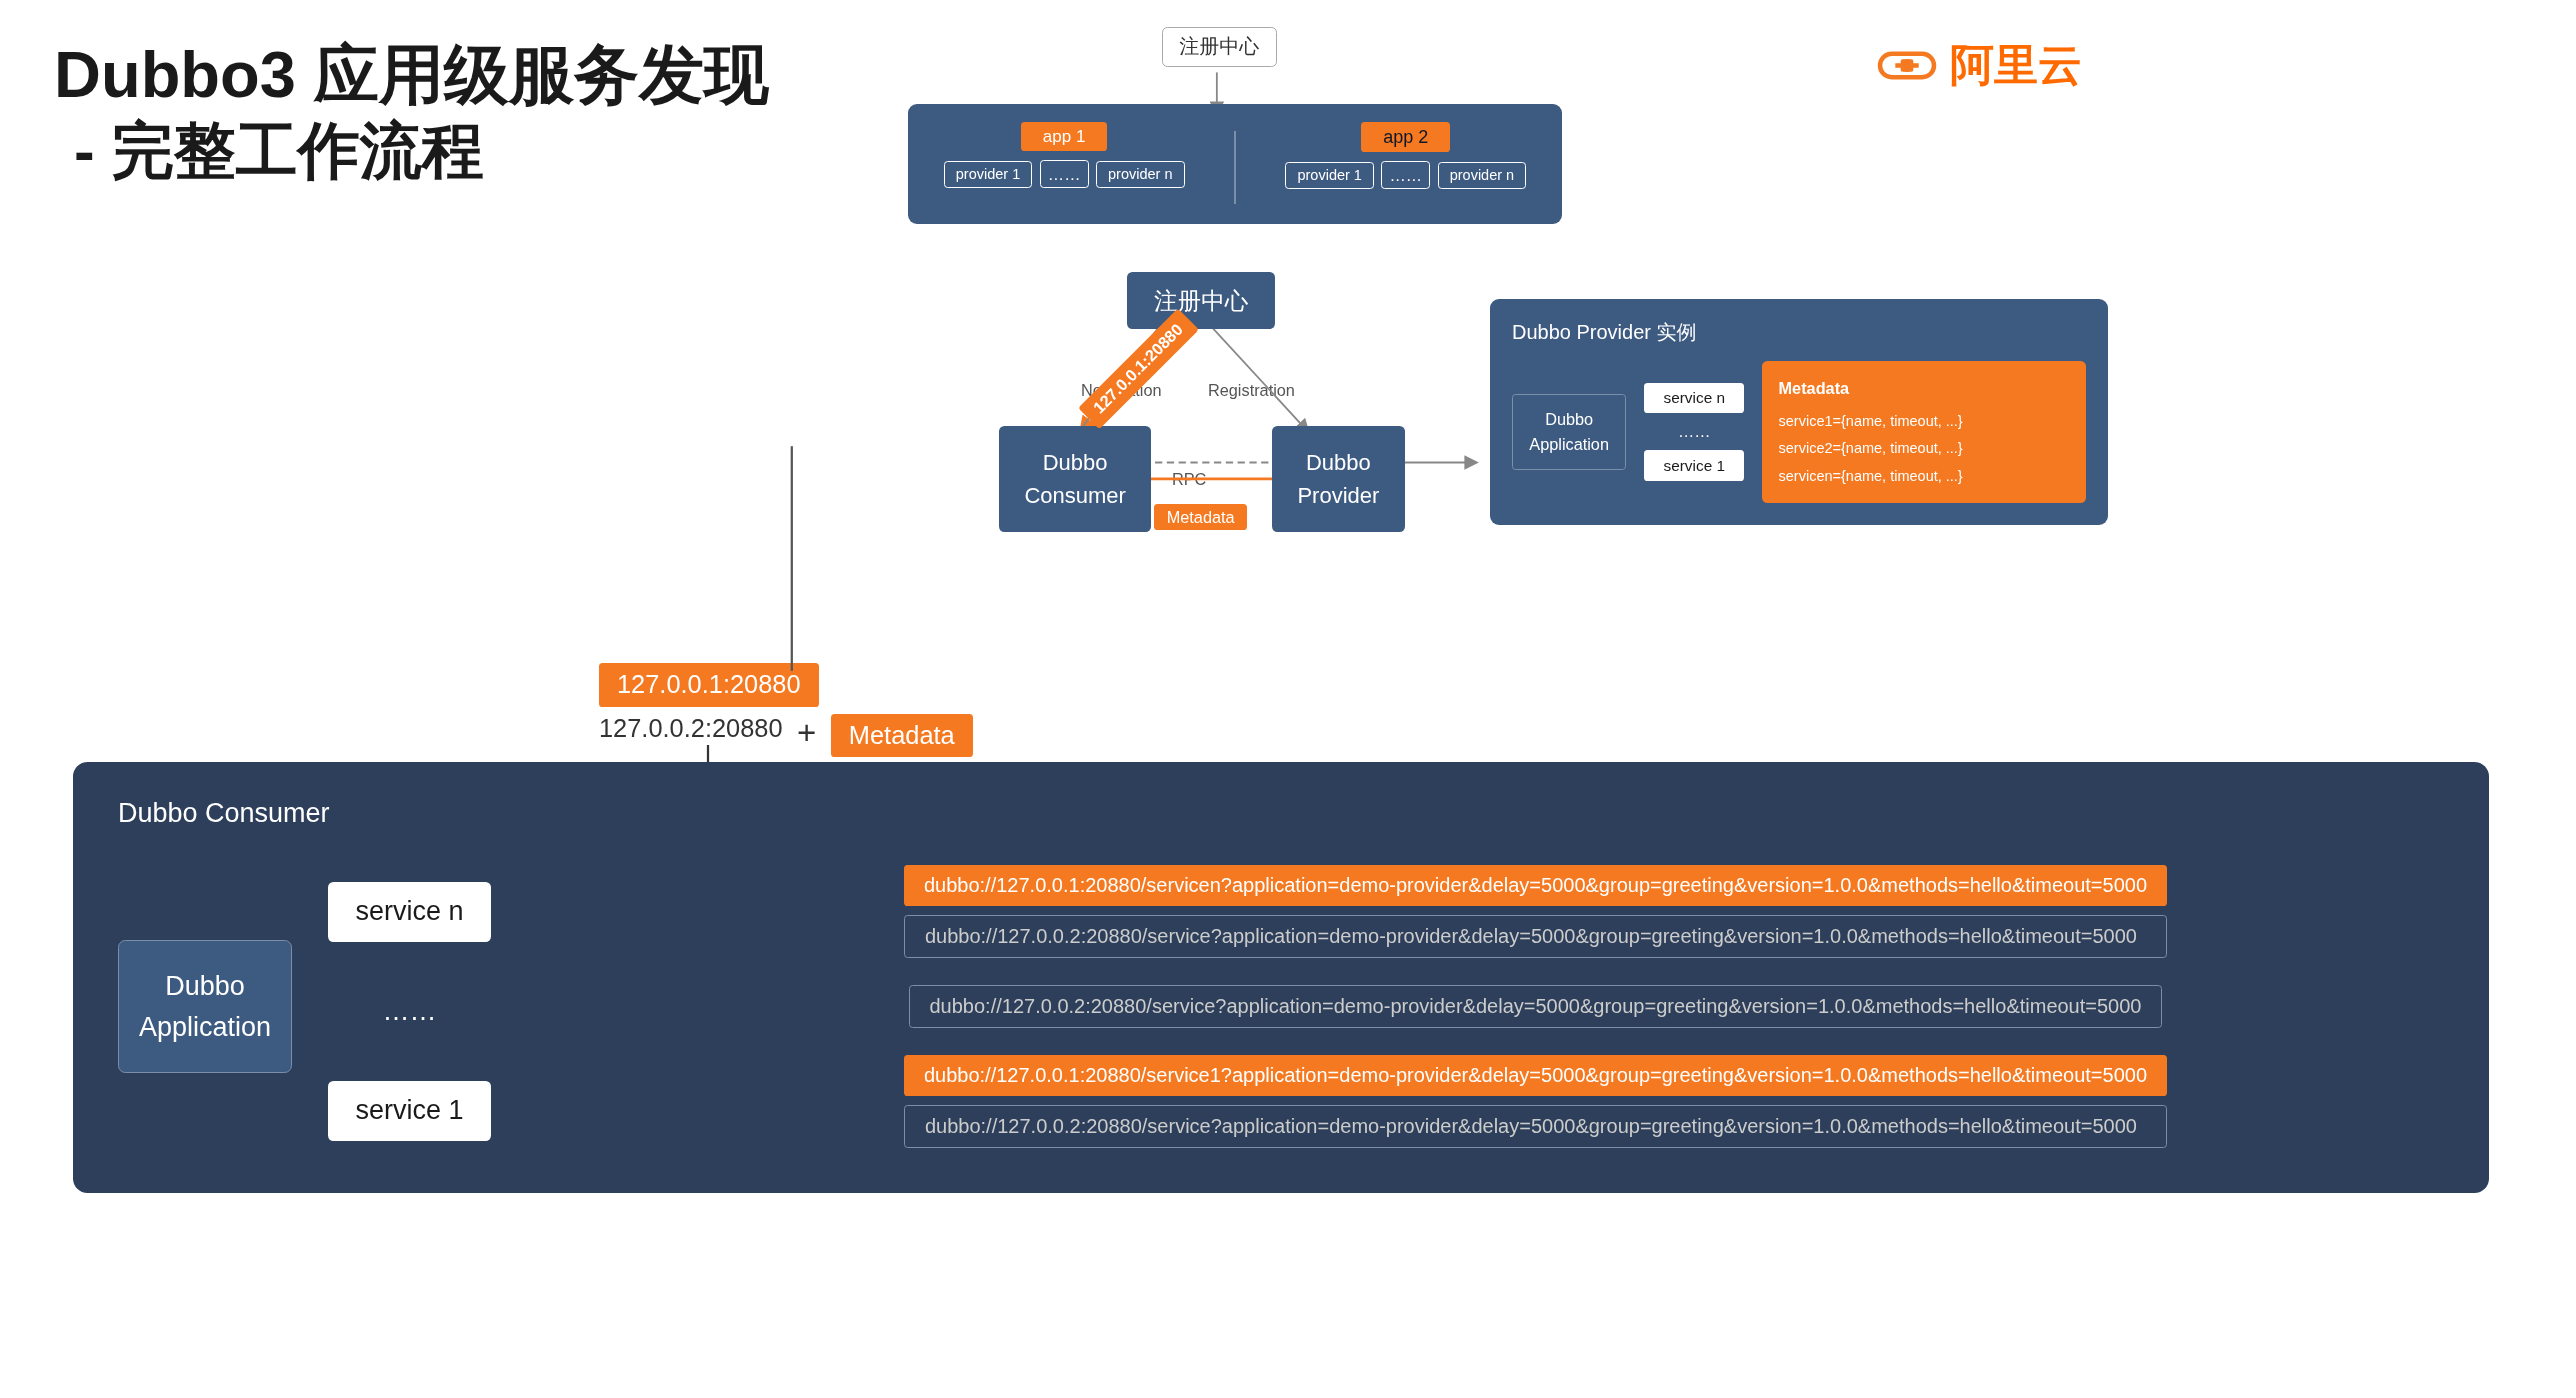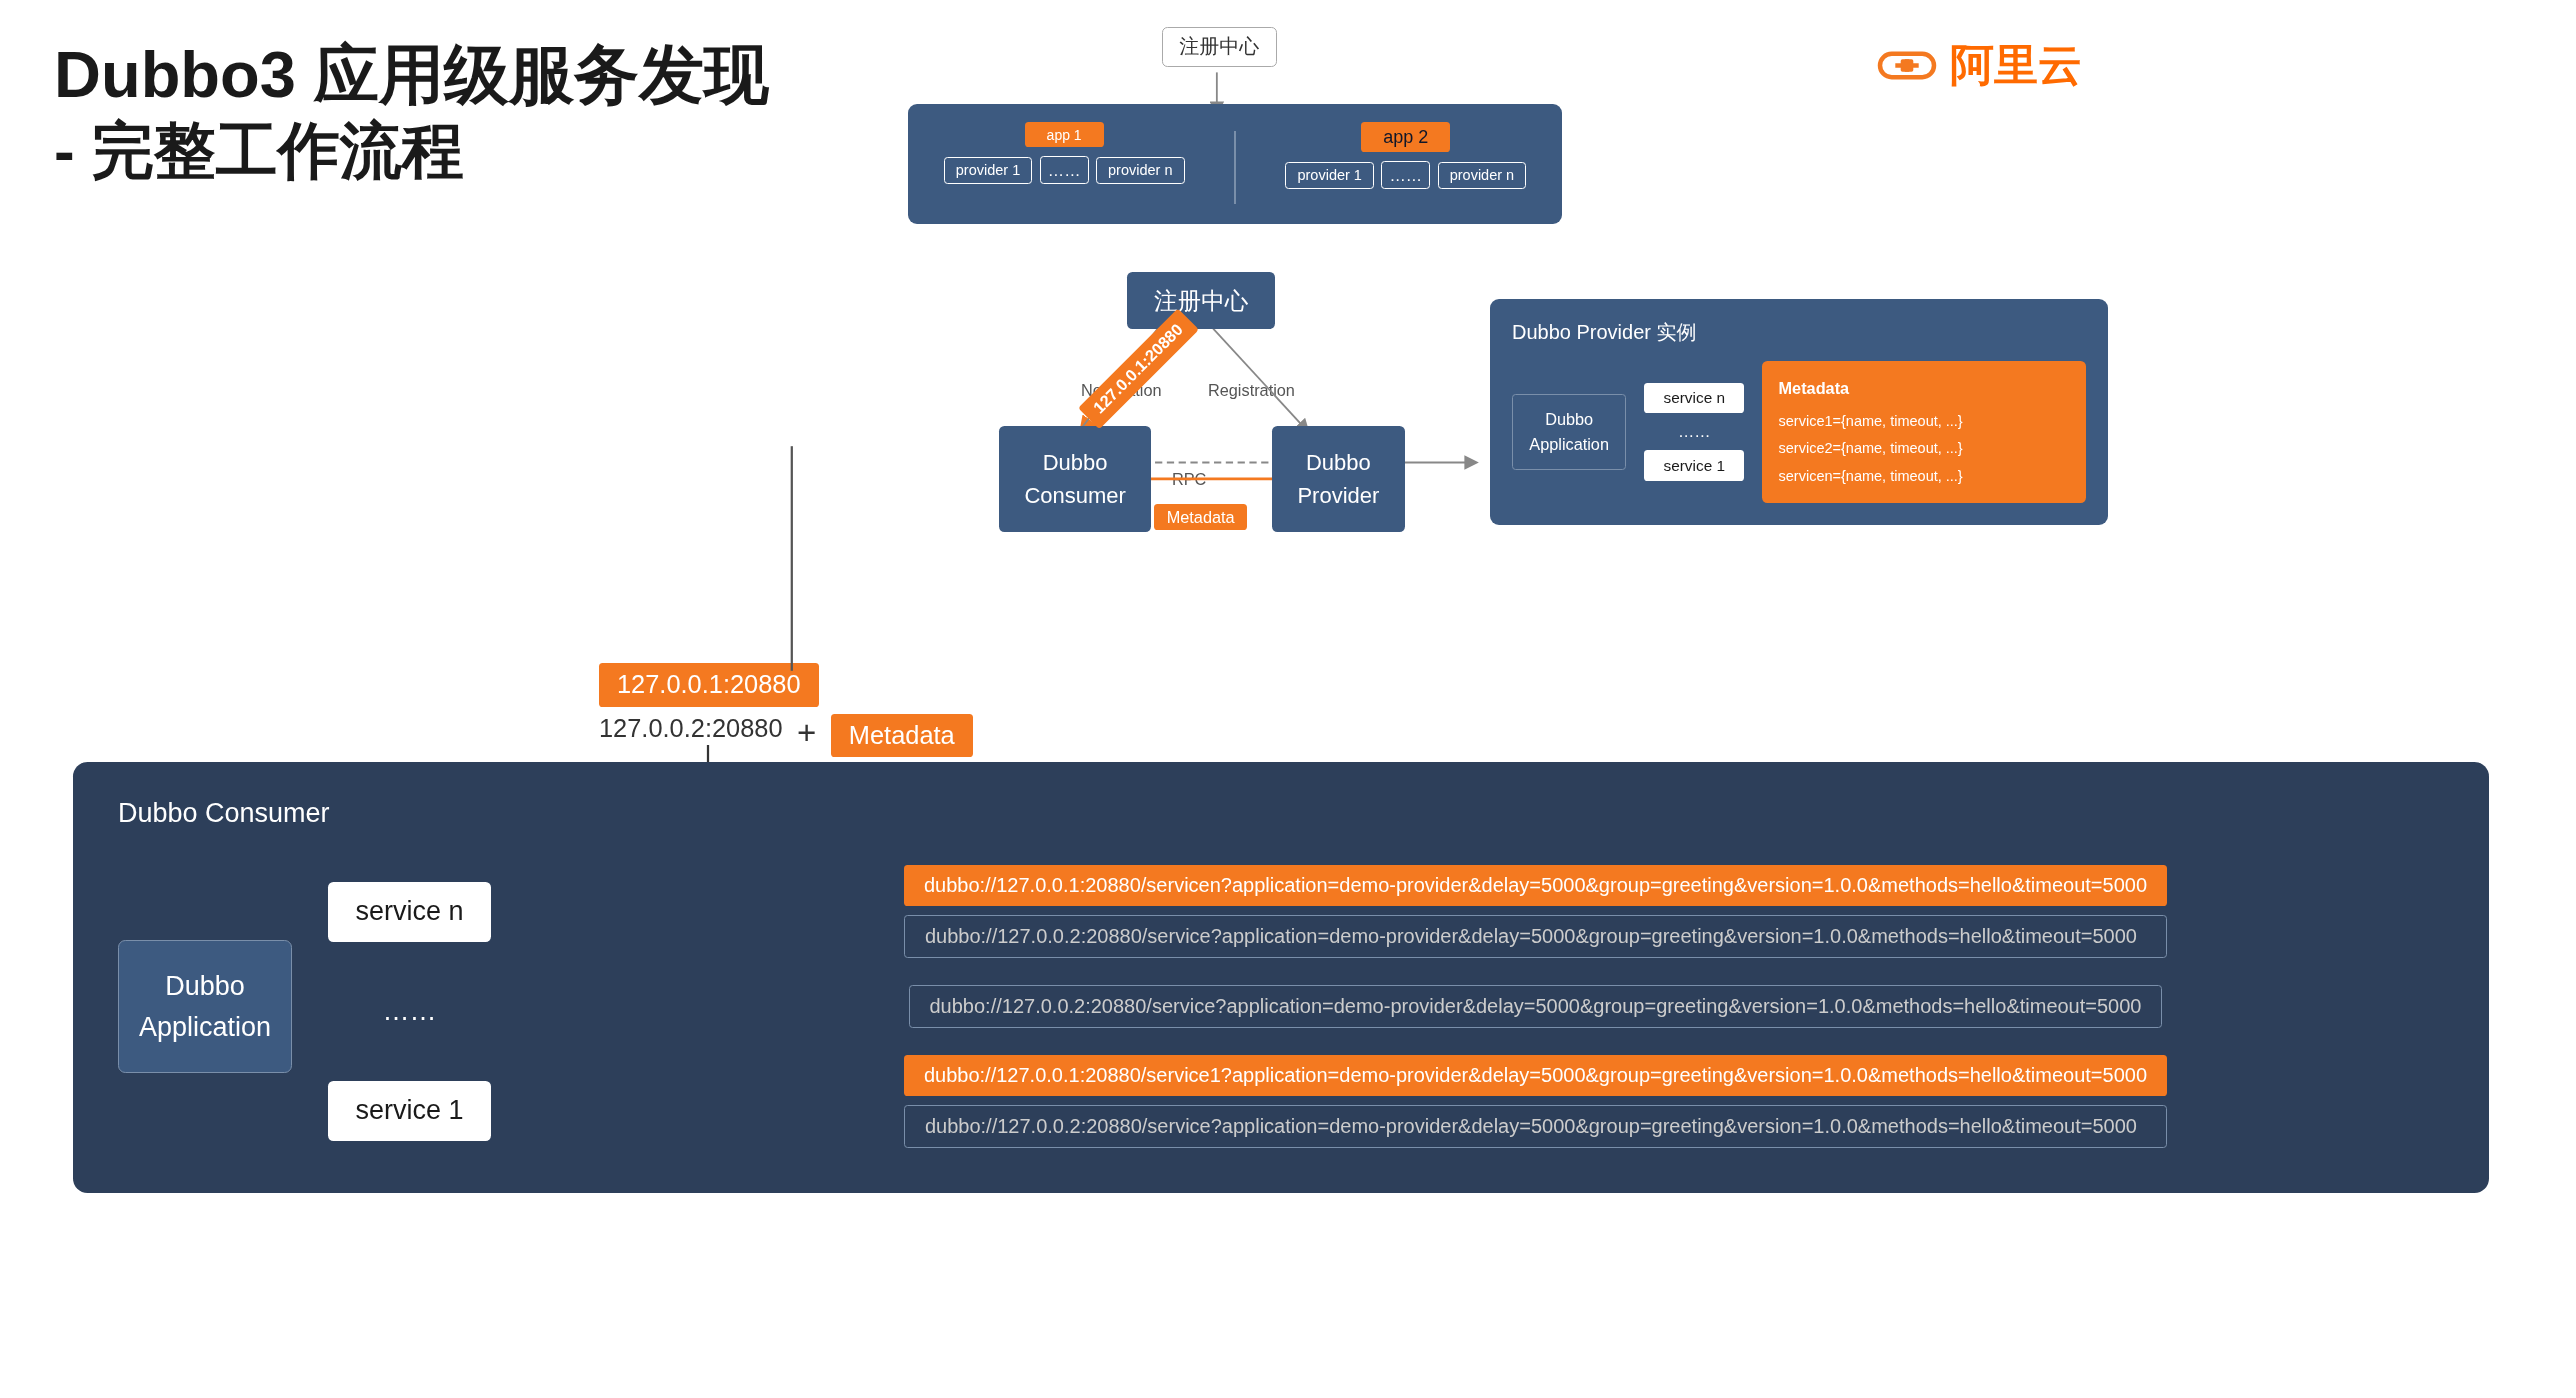--- a/index.html
+++ b/index.html
@@ -30,20 +30,21 @@
       font-size: 65px;
       font-weight: bold;
       color: #1a1a1a;
       line-height: 1.2;
     }
     .title-line2 {
       font-size: 62px;
       font-weight: bold;
       color: #1a1a1a;
       line-height: 1.2;
+      margin-left: 20px;
     }
 
     
     .aliyun-logo {
       position: absolute;
       top: 36px;
       right: 54px;
       display: flex;
       align-items: center;
       gap: 11px;
@@ -107,21 +108,21 @@
         <marker id="arr2" markerWidth="8" markerHeight="8" refX="4" refY="4" orient="auto">
           <path d="M0,0 L0,8 L8,4 z" fill="#888"></path>
         </marker>
       </defs>
     </svg>
 
     <div style="position:absolute; top:77px; left:0; width:654px; background:#3d5a80; border-radius:9px; padding:18px 20px 20px;">
       <div style="display:flex; justify-content:space-around; align-items:flex-start; gap:18px;">
 
         <div style="display:flex; flex-direction:column; align-items:center; gap:9px;">
-          <div style="background:#f47920; color:#fff; font-size:14px; padding:4.5px 22px; border-radius:3.6px;">app 1</div>
+          <div style="background:#f47920; color:#fff; font-size:17px; padding:4.5px 22px; border-radius:3.6px;">app 1</div>
           <div style="display:flex; gap:7.3px; align-items:center;">
             <div style="background:#3d5a80; border:1.8px solid #fff; color:#fff; font-size:14.5px; padding:4.5px 11px; border-radius:3.6px;">provider 1</div>
             <div style="color:#fff; font-size:16.3px; padding:3.6px 7.3px; border:1.8px solid #fff; border-radius:3.6px;">……</div>
             <div style="background:#3d5a80; border:1.8px solid #fff; color:#fff; font-size:14.5px; padding:4.5px 11px; border-radius:3.6px;">provider n</div>
           </div>
         </div>
 
         <div style="width:1.8px; background:#7a8faa; height:73px; margin-top:9px;"></div>
 
         <div style="display:flex; flex-direction:column; align-items:center; gap:9px;">

